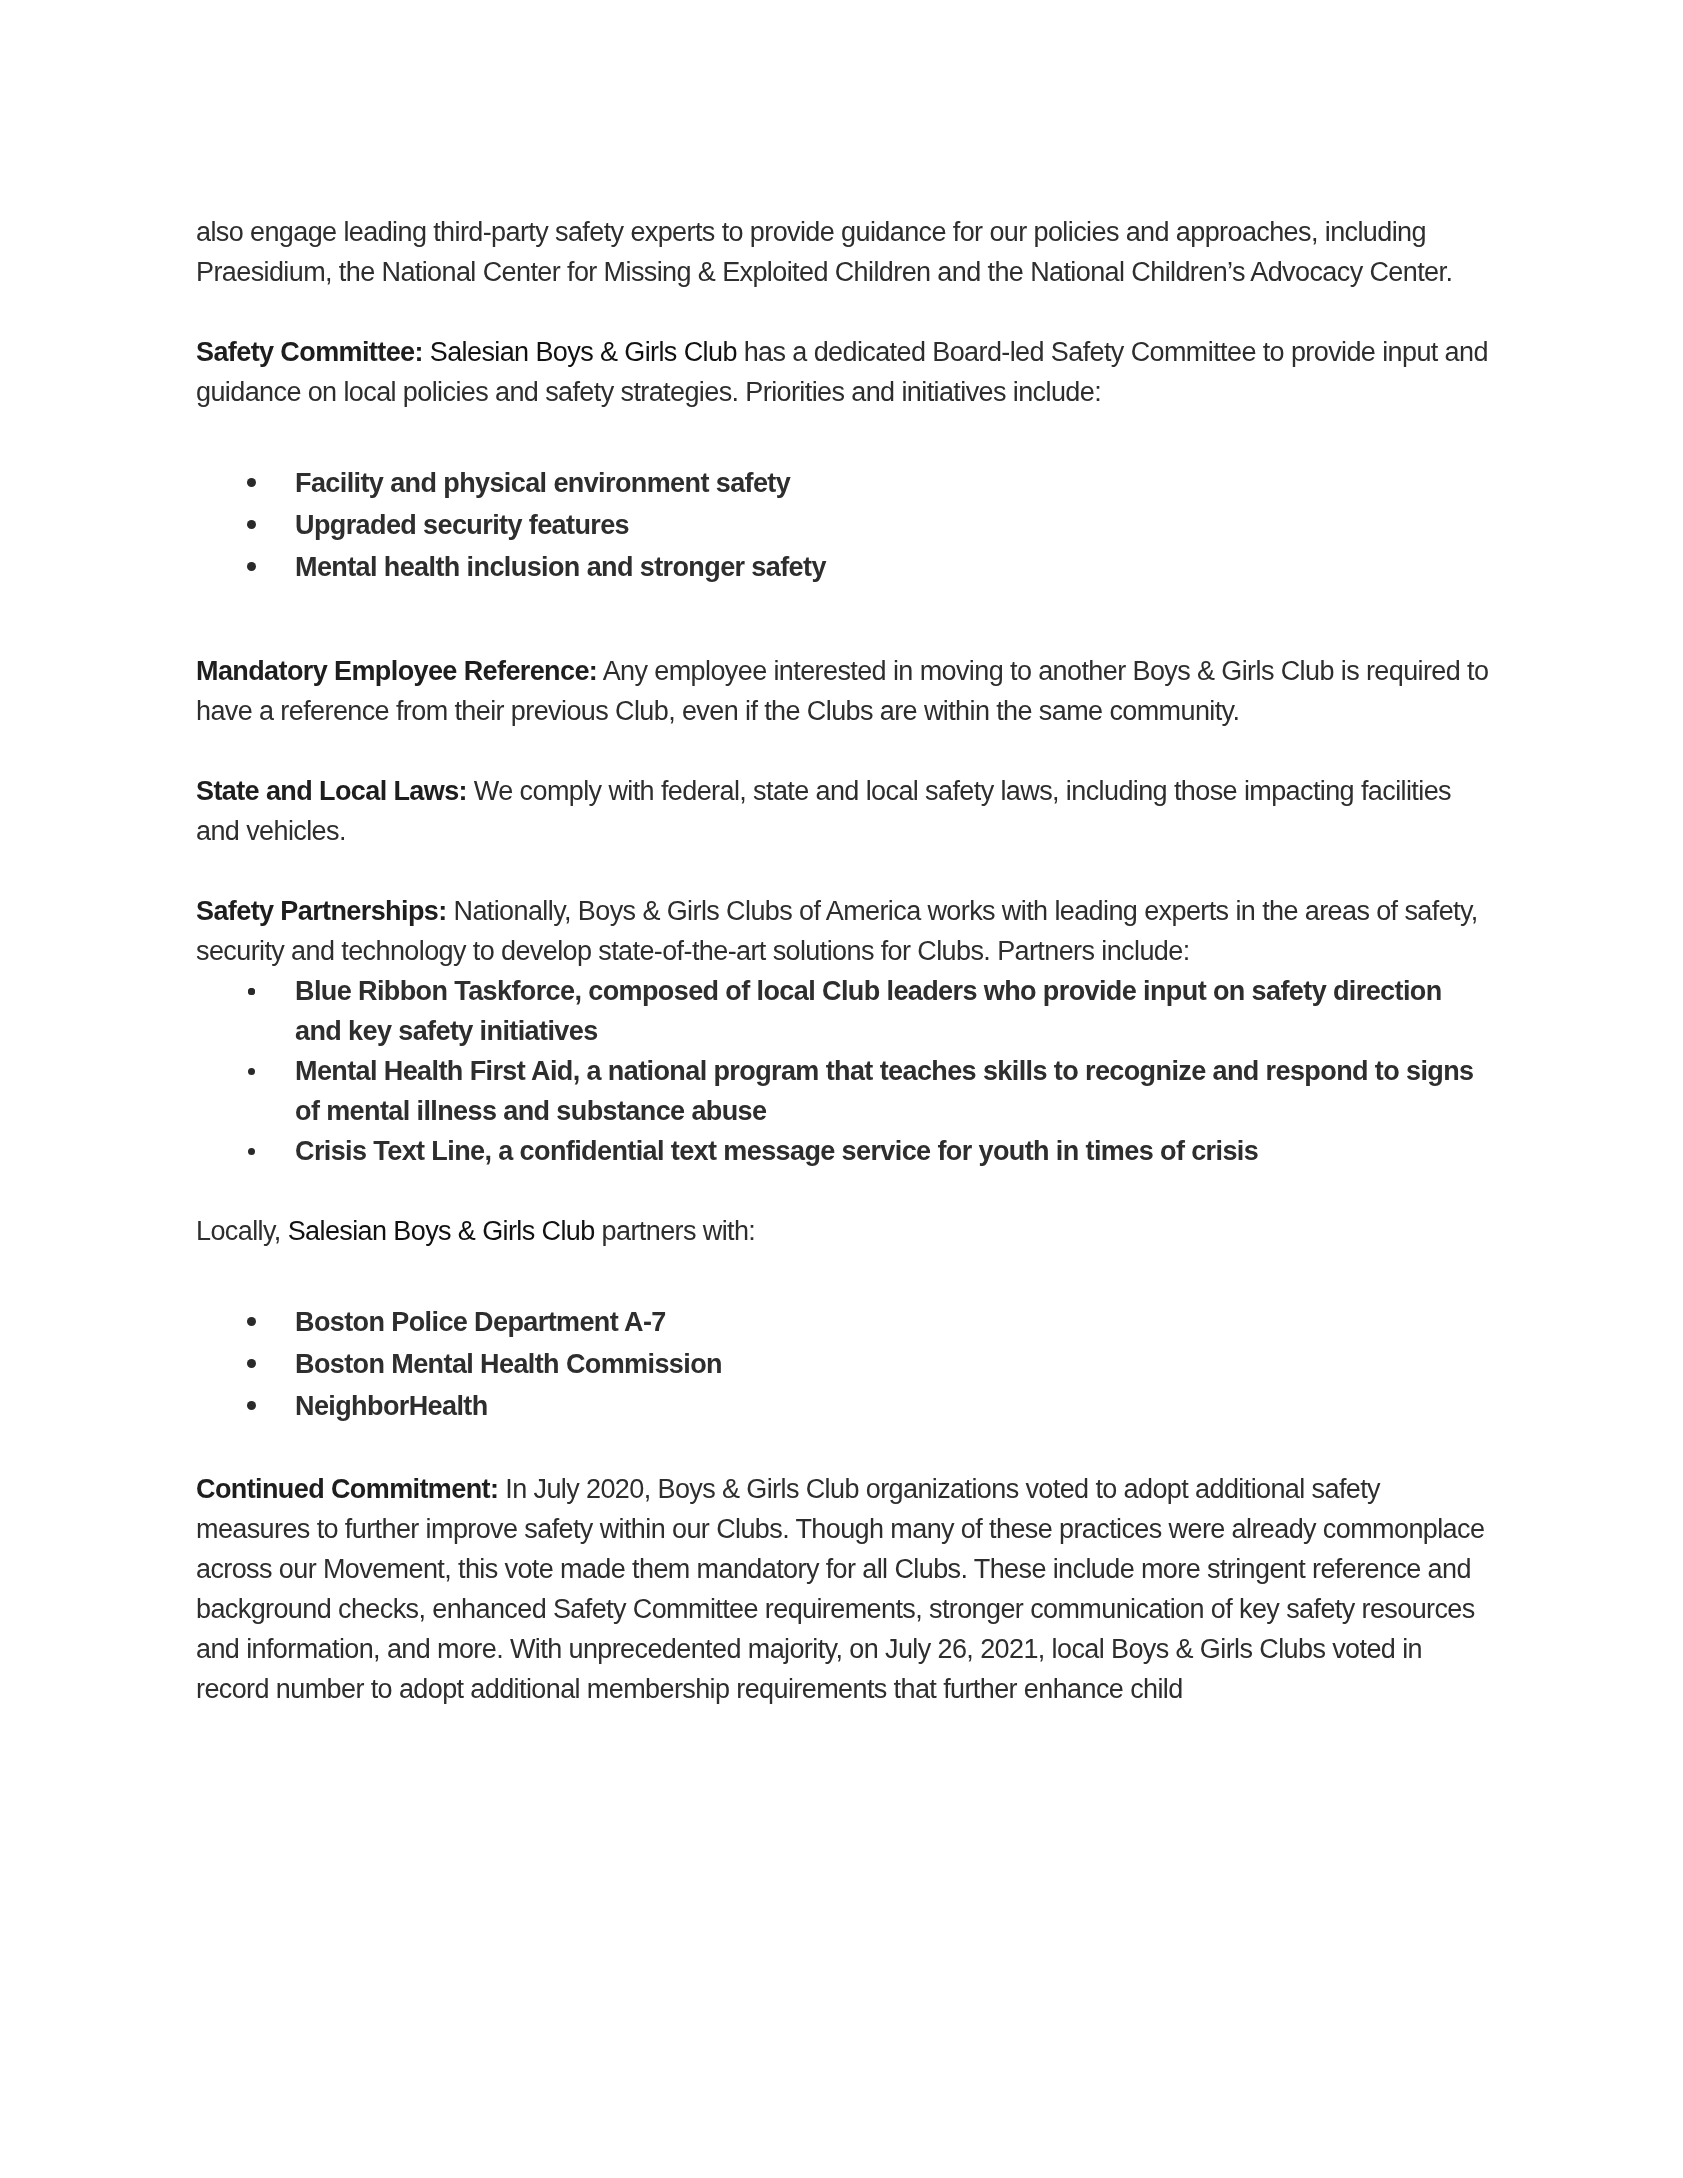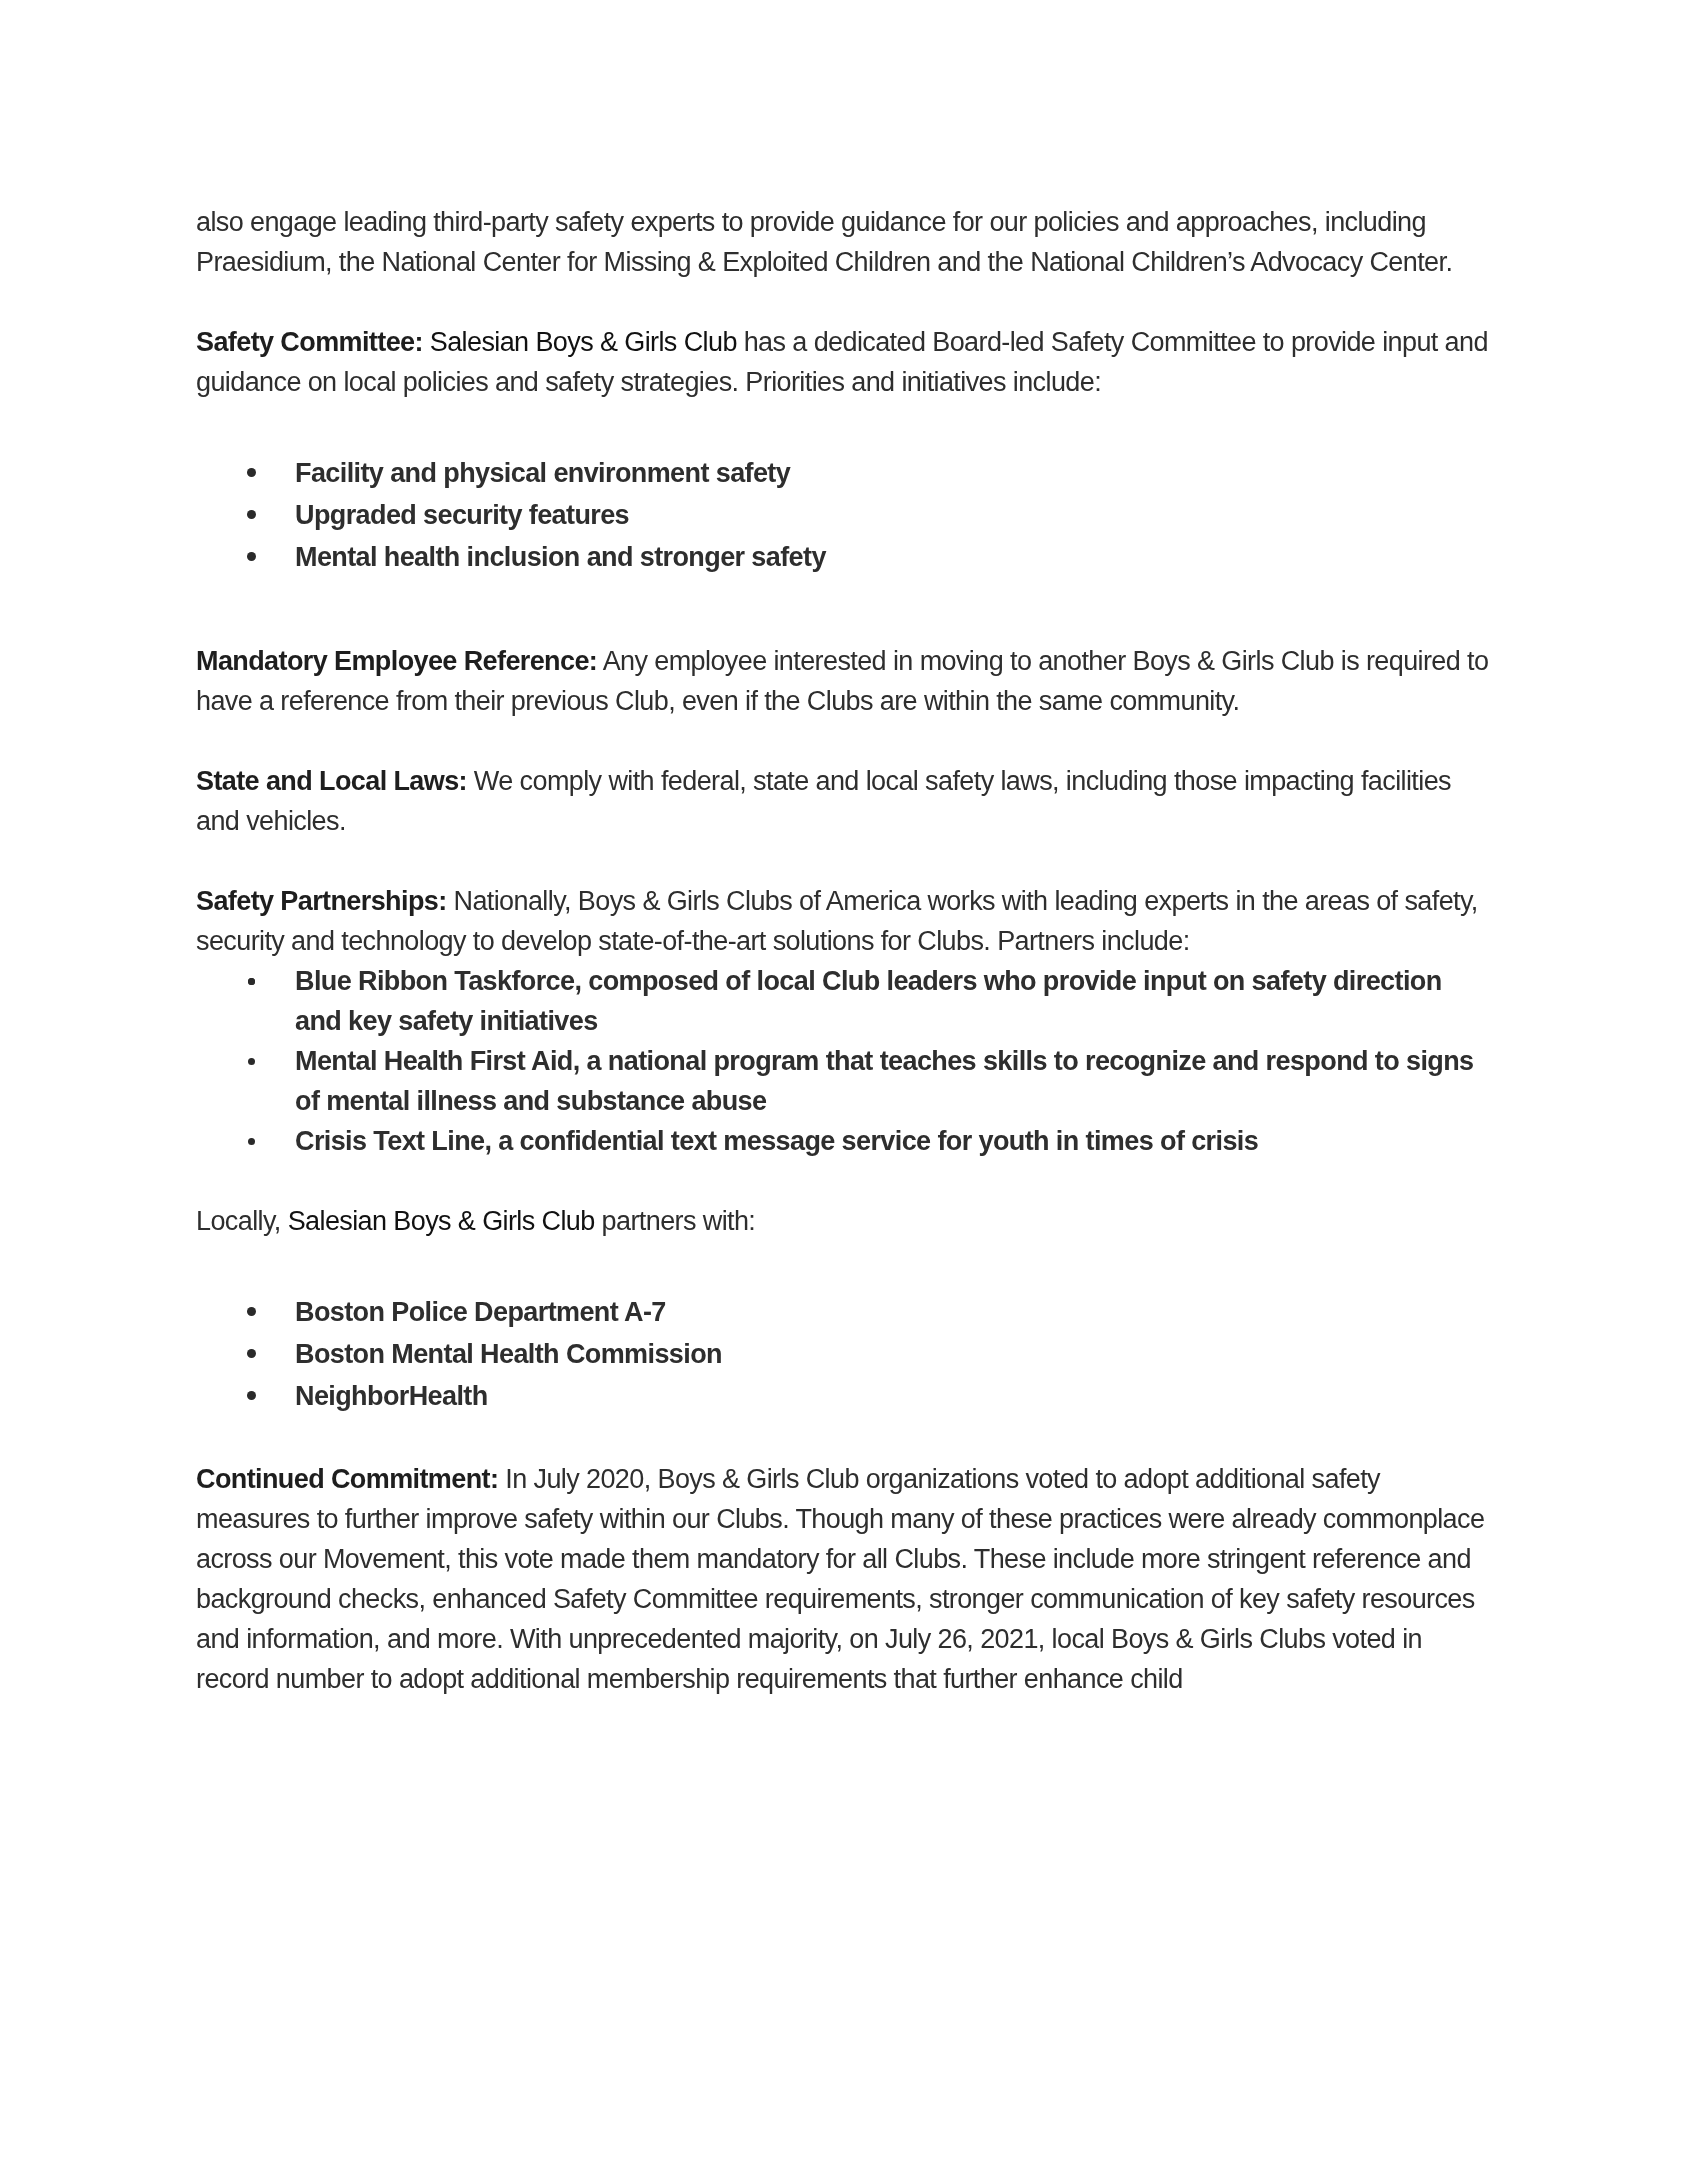--- a/index.html
+++ b/index.html
@@ -1,18 +1,18 @@
 <!DOCTYPE html>
 <html><head>
 <meta charset="utf-8">
 <style>
   html, body { margin: 0; padding: 0; background: #ffffff; }
   body { width: 1683px; height: 2178px; position: relative; overflow: hidden; }
   .page {
-    position: absolute; left: 196px; top: 202px; width: 1297px;
+    position: absolute; left: 196px; top: 212px; width: 1297px;
     font-family: "Liberation Sans", "DejaVu Sans", sans-serif;
     font-size: 27px; line-height: 40px; color: #2e2e2e;
     letter-spacing: -0.6px; word-spacing: 0px;
   }
   .para { margin: 0; }
   .gap1 { height: 40px; }
   .gap2 { height: 50px; }
   .b { font-weight: bold; color: #1e1e1e; text-align: center; }
   .org { color: #111111; margin-top: 24px; }
   ul.list { list-style: none; margin: 0; padding: 0; font-weight: bold; }

